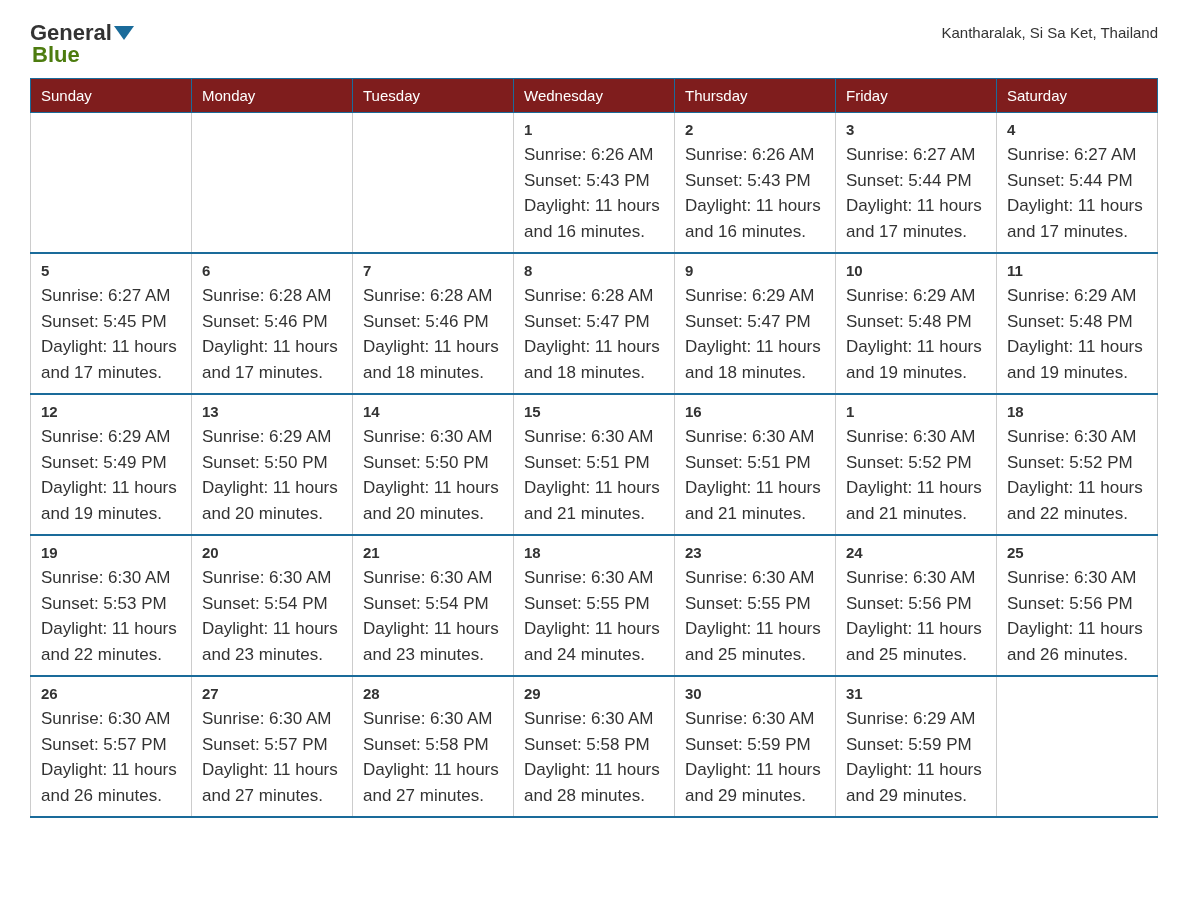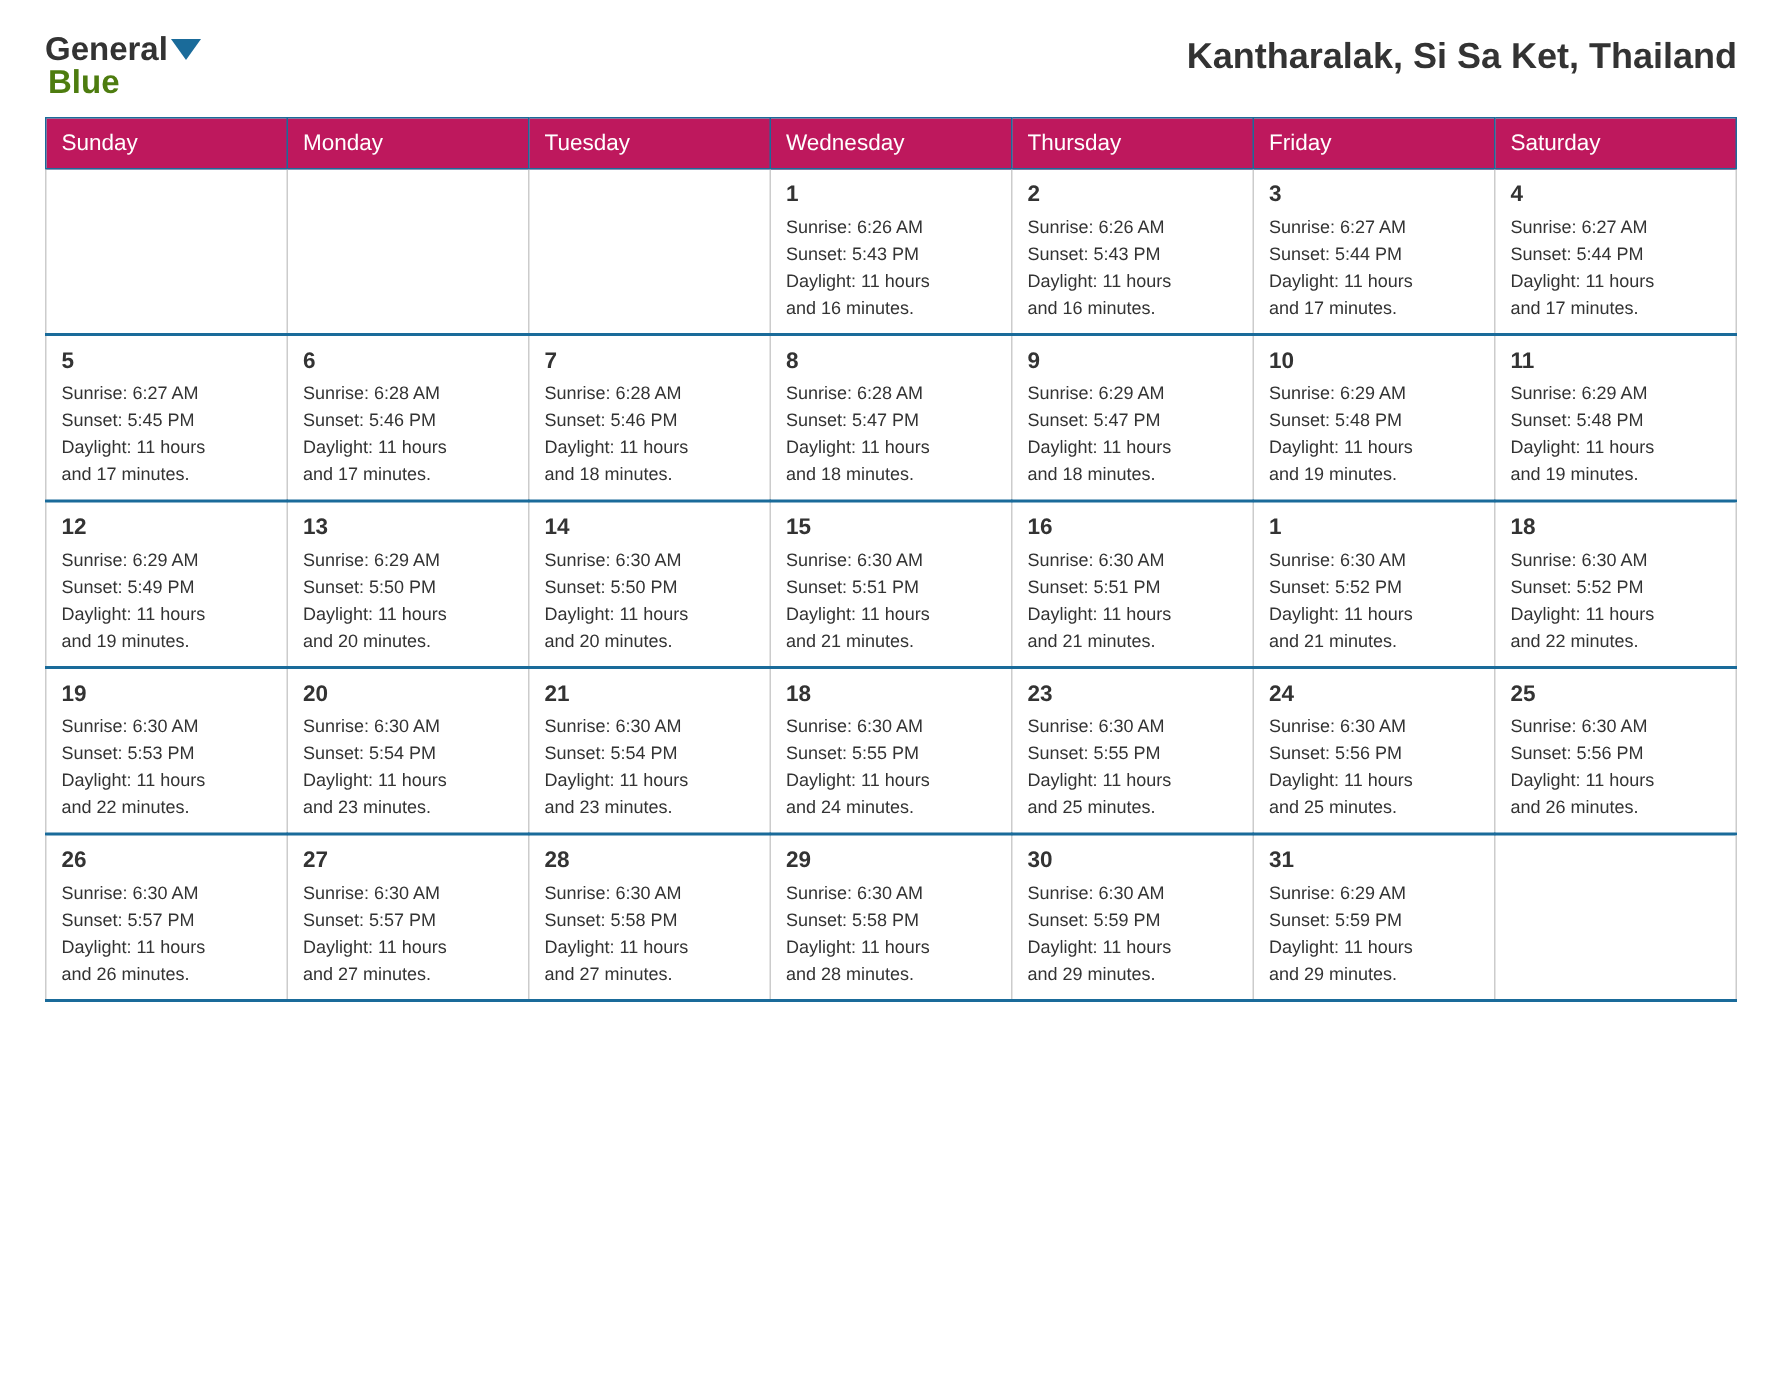--- a/index.html
+++ b/index.html
@@ -50,32 +50,32 @@
     .title-block {
       text-align: right;
     }
     .title-block h1 {
       font-size: 48px;
       font-weight: normal;
       color: #333;
       line-height: 1.1;
     }
     .title-block h2 {
-      font-size: 24px;
-      font-weight: bold;
+      font-size: 15px;
+      font-weight: normal;
       color: #333;
       margin-top: 4px;
     }
     .calendar {
       width: 100%;
       border-collapse: collapse;
       margin-top: 8px;
     }
     .calendar thead tr {
-      background-color: #be185d;
+      background-color: #7f1d1d;
     }
     .calendar thead th {
       color: #fff;
       font-size: 15px;
       font-weight: normal;
       padding: 8px 10px;
       border: 1px solid #1a6b9a;
       text-align: left;
       width: calc(100% / 7);
     }
@@ -95,21 +95,21 @@
       border-right: 1px solid #ccc;
     }
     .day-num {
       font-size: 15px;
       font-weight: bold;
       color: #333;
       display: block;
       margin-bottom: 4px;
     }
     .day-info {
-      font-size: 12px;
+      font-size: 17px;
       color: #333;
       line-height: 1.5;
     }
     .empty-cell {
       background: #fff;
     }
   </style>
 </head>
 <body>
 

